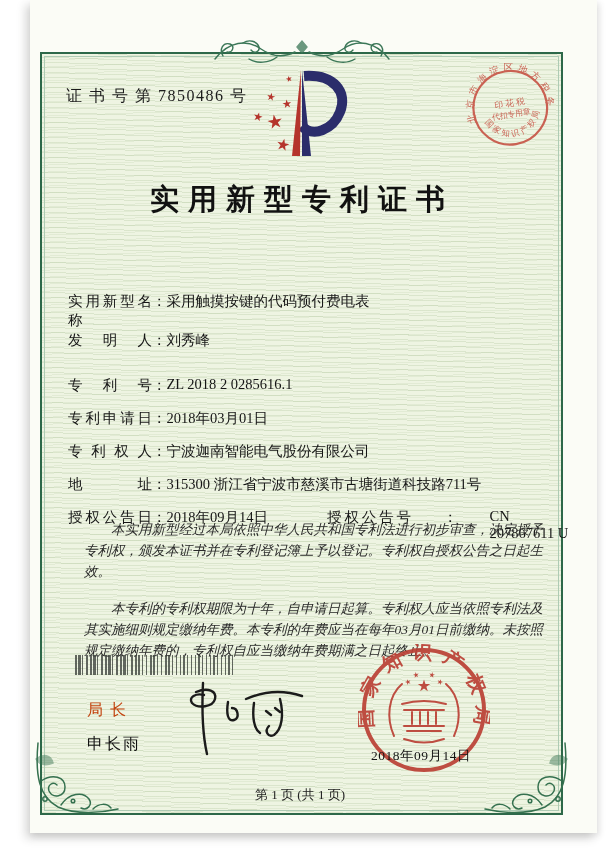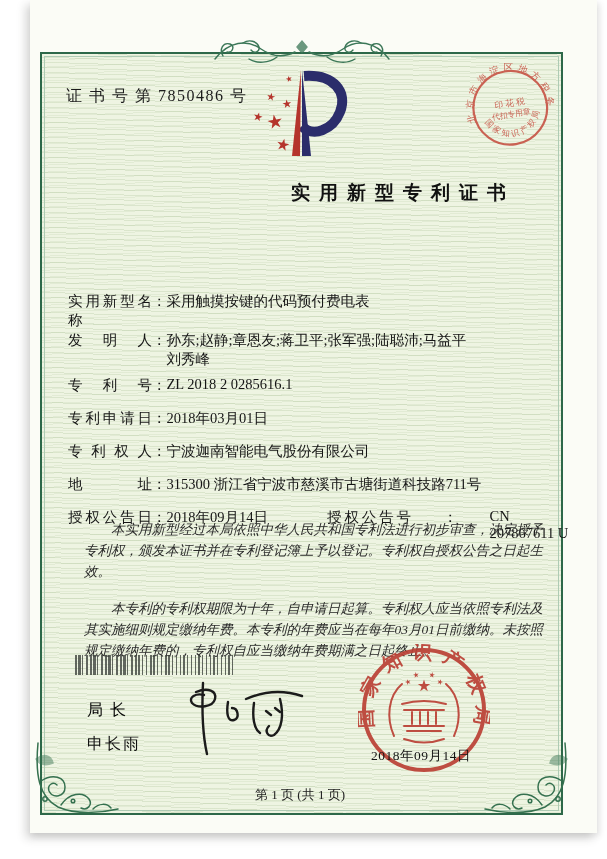--- a/index.html
+++ b/index.html
@@ -8,32 +8,32 @@
   .paper{position:absolute;left:30px;top:0;width:567px;height:833px;background:#fbfcf6;
     box-shadow:-4px 5px 9px rgba(60,60,55,.22), 3px 3px 6px rgba(60,60,55,.10);}
   .inner-bg{position:absolute;left:10px;top:52px;width:523px;height:763px;box-sizing:border-box;
     border:2.5px solid #2d6849;background-color:#eef4e2;
     background-image:
       repeating-linear-gradient(2deg, rgba(139,170,115,.20) 0 1px, transparent 1px 5px),
       repeating-linear-gradient(-2deg, rgba(139,170,115,.12) 0 1px, transparent 1px 7px);}
   .inner-line{position:absolute;inset:2px;border:1px solid #aecbb4;pointer-events:none;}
   .abs{position:absolute;}
   .cert-no{left:36px;top:86px;font-size:16px;letter-spacing:1.5px;color:#1c1c1c;}
-  .title{left:85px;top:180px;width:400px;text-align:right;font-size:19px;font-weight:bold;
+  .title{left:72px;top:180px;width:400px;text-align:center;font-size:29px;font-weight:bold;
     letter-spacing:9px;color:#111;}
   .row{left:38px;width:505px;font-size:14.5px;color:#151515;display:flex;align-items:flex-start;margin-top:36px;}
   .f-label{display:inline-block;width:84px;flex:0 0 84px;text-align:justify;text-align-last:justify;}
   .colon{display:inline-block;flex:0 0 14px;}
   .f-value{display:inline-block;}
   .pair2{position:absolute;left:259px;top:0;display:flex;gap:32px;}
   .paras{left:38px;top:503px;width:504px;font-size:13.5px;line-height:21px;color:#2a2a2a;font-style:italic;}
   .paras p{margin:16px;text-indent:2em;}
   .barcode{left:45px;top:655px;width:160px;height:20px;opacity:.78;
     background:repeating-linear-gradient(90deg,#3a3f3a 0 1.5px,transparent 1.5px 3px,#3a3f3a 3px 5.5px,transparent 5.5px 7px,#3a3f3a 7px 8px,transparent 8px 11px,#3a3f3a 11px 12.5px,transparent 12.5px 15px);}
-  .signoff-title{left:57px;top:700px;font-size:16px;letter-spacing:7px;color:#000000;}
+  .signoff-title{left:57px;top:700px;font-size:16px;letter-spacing:7px;color:#c2410c;}
   .signoff-name{left:57px;top:734px;font-size:16px;letter-spacing:2px;color:#111;}
   .sig{left:136px;top:676px;}
   .seal-cnipa{left:328px;top:644px;opacity:.92;}
   .seal-date{left:341px;top:747px;width:150px;font-size:13.5px;color:#141414;letter-spacing:.5px;z-index:5;}
   .footer{left:185px;top:786px;width:130px;text-align:right;font-size:13px;color:#222;}
   .stamp-tax{left:434px;top:60px;transform:rotate(-9deg);opacity:.88;}
   .orn-top{left:183px;top:35px;}
   .orn-bl{left:1px;top:735px;}
   .orn-br{left:452px;top:735px;transform:scaleX(-1);}
   .logo{left:214px;top:64px;}
@@ -124,21 +124,20 @@
 
     <div class="abs row" style="top:256px">
       <span class="f-label">实用新型名称</span>
         <span class="colon">：</span>
         <span class="f-value">采用触摸按键的代码预付费电表</span>
     </div>
     <div class="abs row" style="top:295px">
       <span class="f-label">发明人</span>
         <span class="colon">：</span>
       <span class="f-value">
-        <span style="display:block">孙东;赵静;章恩友;蒋卫平;张军强;陆聪沛;马益平</span>
         <span style="display:block">刘秀峰</span>
       </span>
     </div>
     <div class="abs row" style="top:340px">
       <span class="f-label">专利号</span>
         <span class="colon">：</span>
         <span class="f-value">ZL 2018 2 0285616.1</span>
     </div>
     <div class="abs row" style="top:373px">
       <span class="f-label">专利申请日</span>

